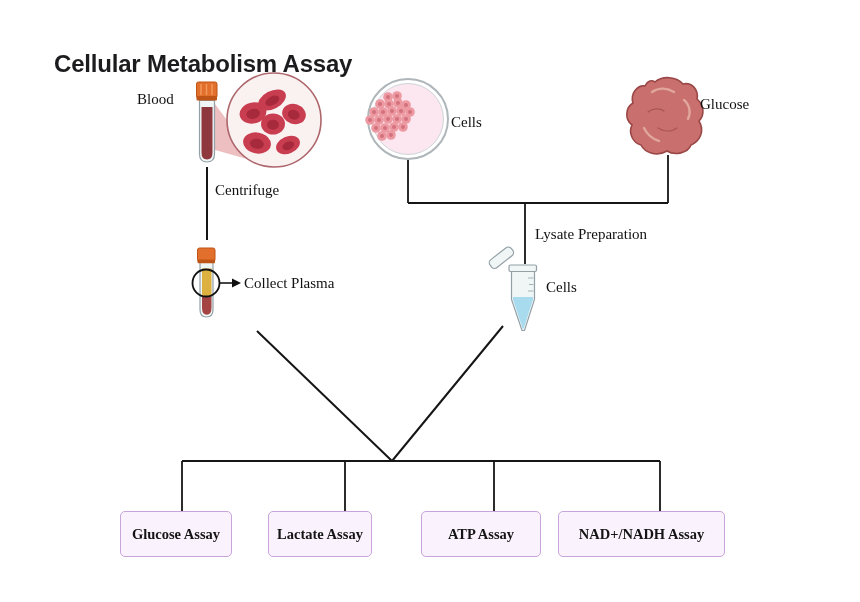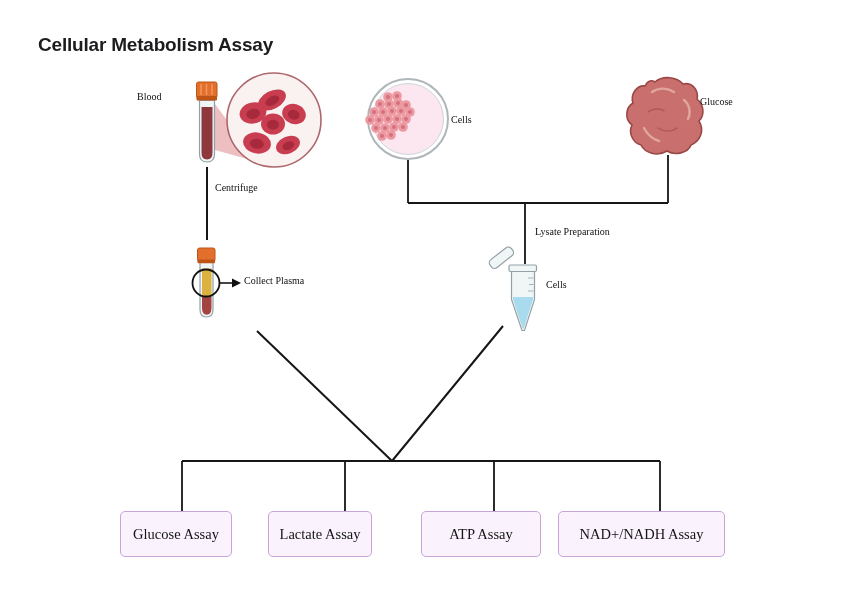--- a/index.html
+++ b/index.html
@@ -1,36 +1,36 @@
 <!DOCTYPE html>
 <html style="--ink: #1c1c1e; --line: #161616; --box-fill: #faf3fd; --box-border: #c8a4db; --cap-orange: #e2702c; --cap-orange-dark: #bf5417; --blood-red: #8e383e; --plasma-yellow: #ddb13f; --plasma-red: #a34442; --rbc: #c83e50; --rbc-dark: #a62a3c; --magnifier-fill: #faf1f1; --magnifier-border: #ad666c; --wedge: #edbfc1; --dish-rim: #aeb6ba; --dish-fill: #fce7f0; --cell-fill: #ec99a1; --cell-core: #d4717e; --tissue-fill: #c96f6e; --tissue-line: #9a4847; --tissue-light: #e0a69e; --glass: #f0f5f6; --glass-stroke: #93a1a6; --liquid-blue: #a8dbee;"><head>
 <meta charset="utf-8">
 <style>
   html,body{margin:0;padding:0;background:#fff;}
   .canvas{
     position:relative;width:860px;height:602px;background:#fff;overflow:hidden;
     font-family:"Liberation Serif", serif;
   }
   .page-title{
-    position:absolute;left:38px;top:34px;margin:0;
+    position:absolute;left:38px;top:34px;margin:16px;
     font-family:"Liberation Sans", sans-serif;
-    font-weight:bold;font-size:19px;letter-spacing:-0.2px;
+    font-weight:bold;font-size:24px;letter-spacing:-0.2px;
     color:var(--ink,#1c1c1e);
   }
   svg.layer{position:absolute;left:0;top:0;}
   .lbl{
-    position:absolute;font-size:10px;color:#111;white-space:nowrap;line-height:1.1;
+    position:absolute;font-size:15px;color:#111;white-space:nowrap;line-height:1.1;
   }
   .assay-box{
     position:absolute;top:511px;height:46px;box-sizing:border-box;
     background:var(--box-fill,#faf3fd);
     border:1.5px solid var(--box-border,#c8a4db);
     border-radius:5px;
     display:flex;align-items:center;justify-content:center;
-    font-weight:normal;font-size:14.5px;color:#141414;
+    font-weight:bold;font-size:14.5px;color:#141414;
   }
   
   .ln{stroke:var(--line,#161616);fill:none;}
   .cap{fill:var(--cap-orange,#e2702c);stroke:var(--cap-orange-dark,#bf5417);stroke-width:1;}
   .capband{fill:var(--cap-orange-dark,#bf5417);}
   .glass{fill:var(--glass,#f0f5f6);stroke:var(--glass-stroke,#93a1a6);stroke-width:1.2;}
   .bloodfill{fill:var(--blood-red,#8e383e);}
   .wedge{fill:var(--wedge,#edbfc1);}
   .mag{fill:var(--magnifier-fill,#faf1f1);stroke:var(--magnifier-border,#ad666c);stroke-width:1.6;}
   .rbc{fill:var(--rbc,#c83e50);}

